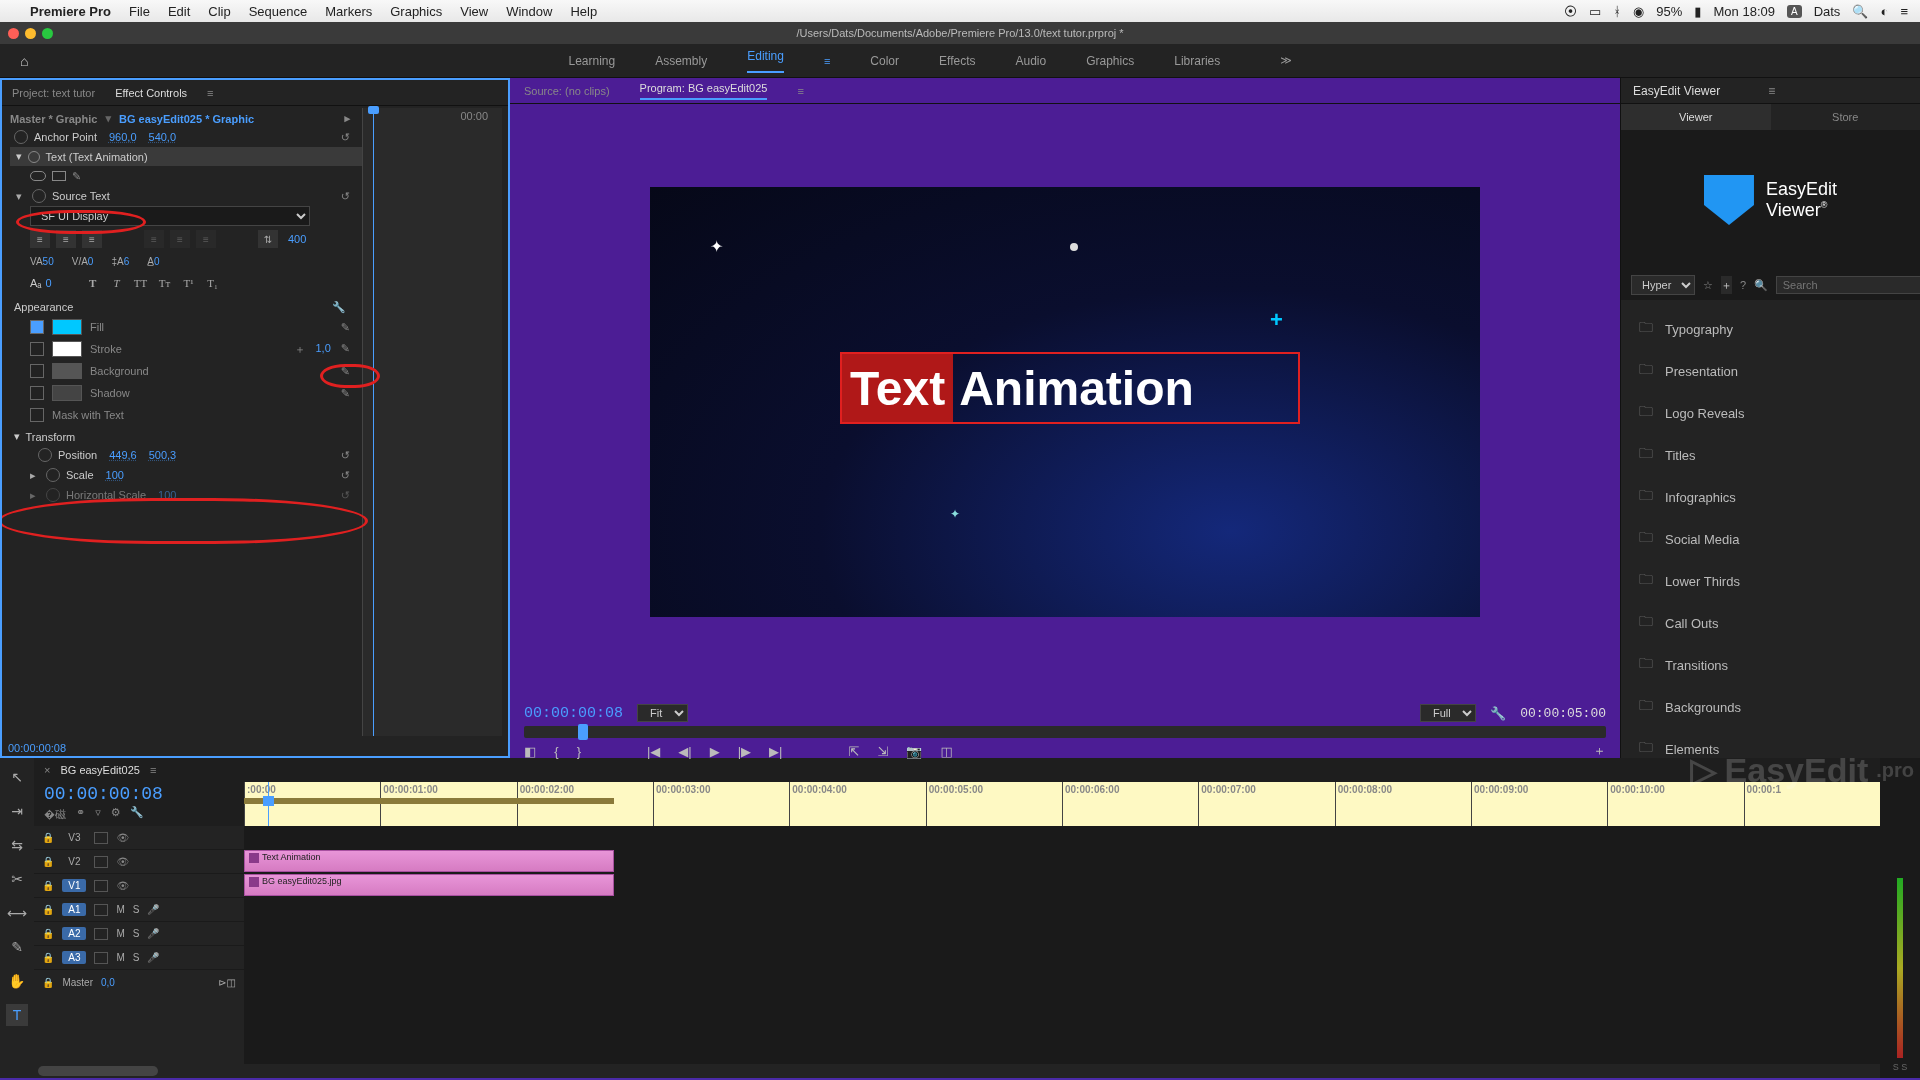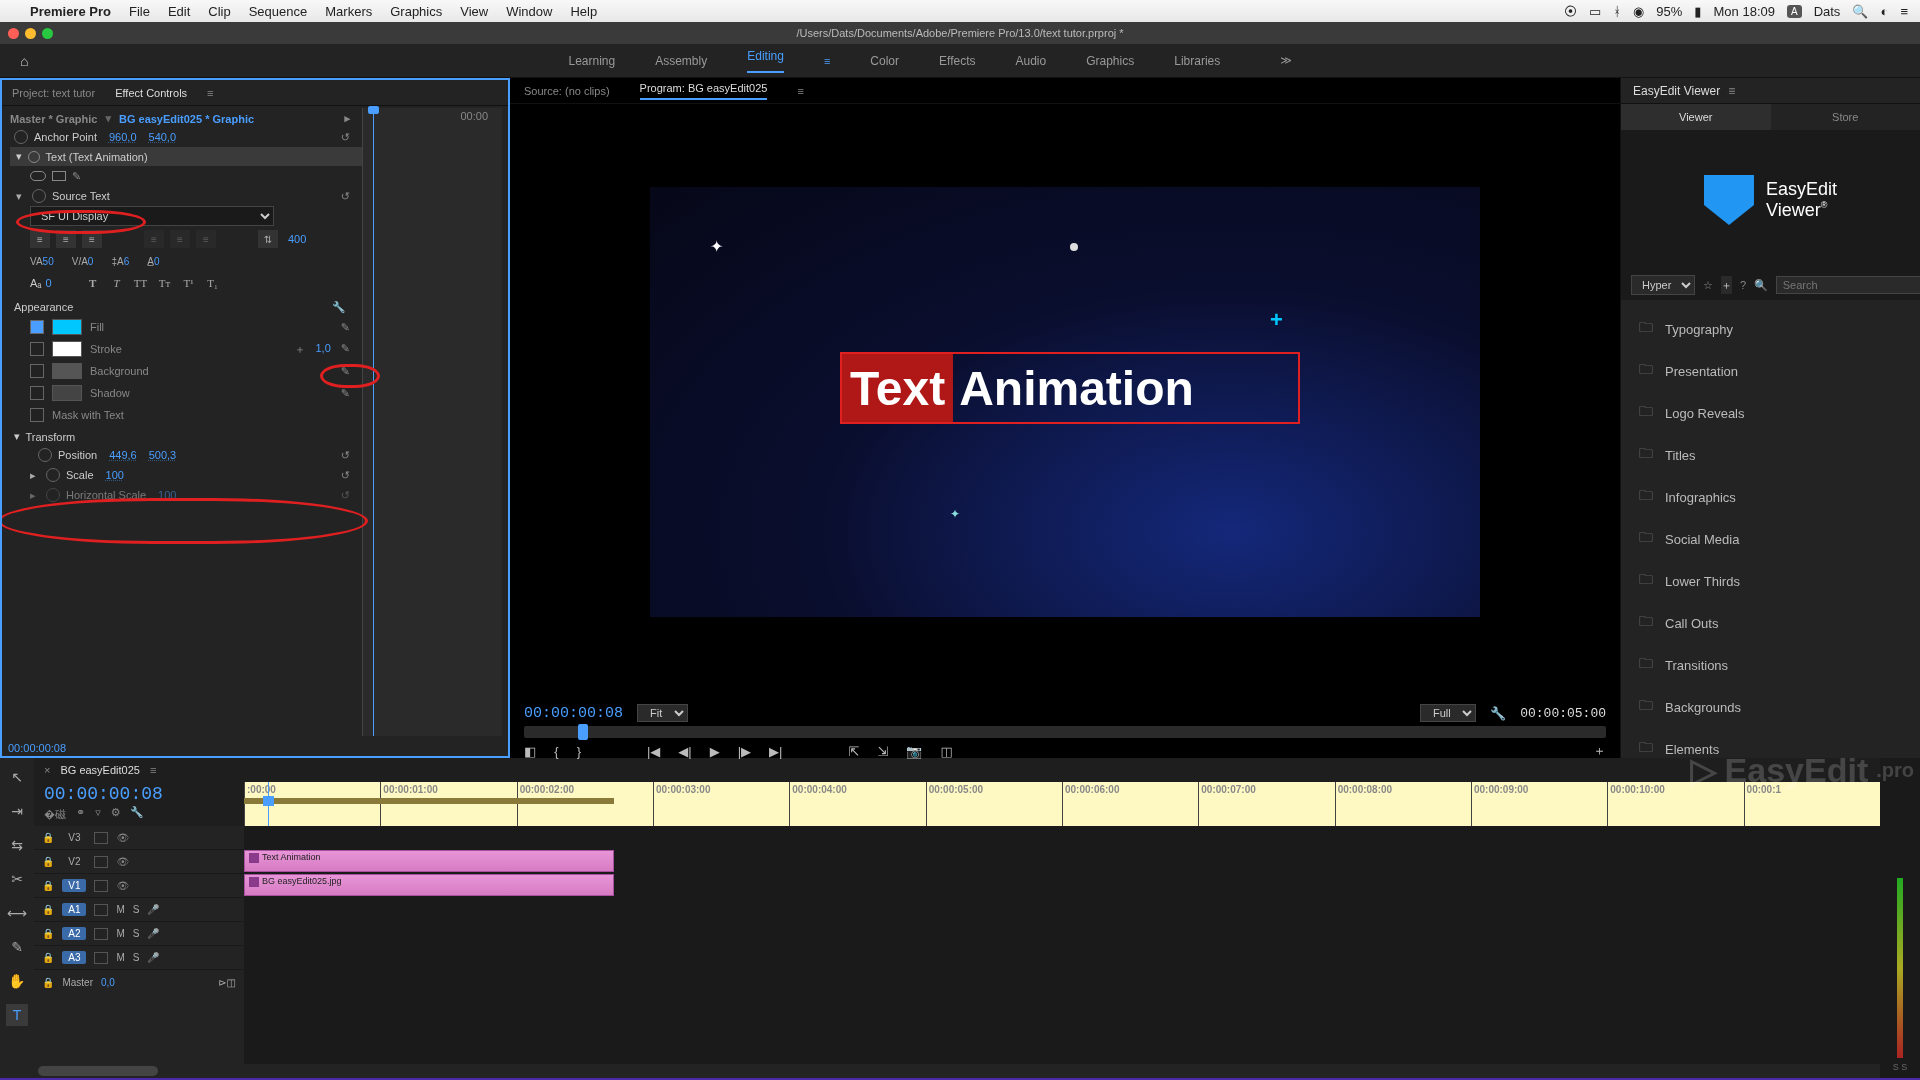--- a/index.html
+++ b/index.html
@@ -23,21 +23,21 @@
 
 .workspace-row { height: 34px; background: #232323; display: flex; align-items: center; padding-left: 20px; gap: 40px; border-bottom: 1px solid #111; }
 .home-icon { color: #ccc; margin-right: 500px; font-size: 14px; }
 .ws-tab { color: #999; font-size: 12px; cursor: pointer; }
 .ws-tab.active { color: #4a9eff; border-bottom: 2px solid #4a9eff; padding-bottom: 8px; }
 .ws-overflow { margin-left: 20px; color: #999; }
 
 
 .main { display: flex; height: 680px; }
 .col-left { width: 510px; border: 2px solid #4a9eff; background: #232323; display: flex; flex-direction: column; }
-.col-mid { flex: 1; background: #000000; display: flex; flex-direction: column; }
+.col-mid { flex: 1; background: #4c1d95; display: flex; flex-direction: column; }
 .col-right { width: 300px; background: #232323; border-left: 1px solid #111; }
 
 
 .panel-tabs { height: 26px; display: flex; align-items: center; padding: 0 10px; gap: 20px; border-bottom: 1px solid #111; font-size: 11px; }
 .panel-tab { color: #888; }
 .panel-tab.active { color: #ddd; }
 
 
 .ec-body { flex: 1; overflow: hidden; padding: 4px 8px; position: relative; font-size: 11px; }
 .ec-header { display: flex; align-items: center; gap: 8px; color: #888; padding: 2px 0; font-weight: bold; }
@@ -48,21 +48,21 @@
 .ec-playhead::before { content: ""; position: absolute; top: -2px; left: -5px; width: 11px; height: 8px; background: #4a9eff; border-radius: 2px; }
 
 .ec-row { display: flex; align-items: center; height: 20px; gap: 6px; padding-left: 4px; }
 .ec-row .twist { width: 10px; color: #aaa; }
 .ec-row .stopwatch { width: 14px; height: 14px; border: 1px solid #666; border-radius: 50%; }
 .ec-row .label { color: #ccc; flex: 0 0 auto; }
 .ec-row .val { color: #4a9eff; text-decoration: underline dotted rgba(74,158,255,0.4); margin-left: 6px; }
 .ec-row .reset { margin-left: auto; margin-right: 150px; color: #888; }
 
 .text-header { background: #3a3a3a; padding: 3px 6px; display: flex; align-items: center; gap: 6px; }
-.font-select { background: #1a1a1a; border: 1px solid #444; color: #ccc; padding: 2px 6px; width: 244px; height: 20px; font-size: 11px; }
+.font-select { background: #1a1a1a; border: 1px solid #444; color: #ccc; padding: 2px 6px; width: 280px; height: 20px; font-size: 11px; }
 .weight-row { display: flex; align-items: center; gap: 10px; padding: 4px 20px; }
 .weight-select { background: #1a1a1a; border: 1px solid #444; color: #ccc; padding: 2px 6px; width: 110px; height: 20px; font-size: 11px; }
 .size-val { color: #4a9eff; }
 .slider { flex: 1; height: 2px; background: #444; position: relative; max-width: 150px; }
 .slider .thumb { width: 10px; height: 10px; background: #888; border-radius: 50%; position: absolute; top: -4px; left: 60%; }
 
 .text-tools { display: flex; gap: 6px; padding: 4px 20px; align-items: center; }
 .text-tools .btn { width: 20px; height: 18px; background: #333; display: flex; align-items: center; justify-content: center; color: #aaa; font-size: 10px; }
 .text-tools .val400 { color: #4a9eff; margin-left: 4px; }
 .text-tools .gap { width: 30px; }
@@ -116,21 +116,21 @@
 .mc-top .sp { flex: 1; }
 .mc-full { background: #2a2a2a; border: 1px solid #444; color: #ccc; padding: 1px 8px; font-size: 11px; }
 .mc-dur { color: #ddd; font-family: "Courier New", monospace; font-size: 13px; }
 .mc-scrub { height: 12px; background: #2a2a2a; margin: 4px 0; position: relative; border-radius: 2px; }
 .mc-scrub .mark { position: absolute; left: 5%; top: -2px; width: 10px; height: 16px; background: #4a9eff; border-radius: 2px; }
 .mc-buttons { display: flex; gap: 18px; justify-content: center; align-items: center; color: #bbb; font-size: 13px; }
 .mc-buttons .b { cursor: pointer; }
 .mc-buttons .plus { margin-left: auto; }
 
 
-.ee-header { height: 26px; display: flex; align-items: center; padding: 0 12px; font-size: 12px; color: #ddd; border-bottom: 1px solid #111; }
+.ee-header { height: 26px; display: flex; align-items: center; padding: 0 12px; font-size: 12px; color: #ddd; border-bottom: 1px solid #111; gap: 40px; }
 .ee-tabs { height: 26px; display: flex; }
 .ee-tabs .t { flex: 1; text-align: center; line-height: 26px; color: #888; font-size: 11px; }
 .ee-tabs .t.active { background: #2e2e2e; color: #ddd; }
 .ee-logo { height: 140px; display: flex; align-items: center; justify-content: center; gap: 12px; background: #1a1a1a; }
 .ee-logo .icon { width: 50px; height: 50px; background: #2196f3; clip-path: polygon(0 0, 100% 0, 100% 60%, 50% 100%, 0 60%); position: relative; }
 .ee-logo .txt { color: #fff; font-size: 18px; font-weight: 500; }
 .ee-logo .txt .r { font-size: 9px; vertical-align: top; }
 .ee-search-row { height: 30px; display: flex; align-items: center; gap: 8px; padding: 0 10px; background: #1a1a1a; }
 .ee-search-row select { background: #2a2a2a; border: 1px solid #444; color: #ccc; font-size: 11px; padding: 2px 6px; width: 90px; }
 .ee-search-row .star { color: #888; }

